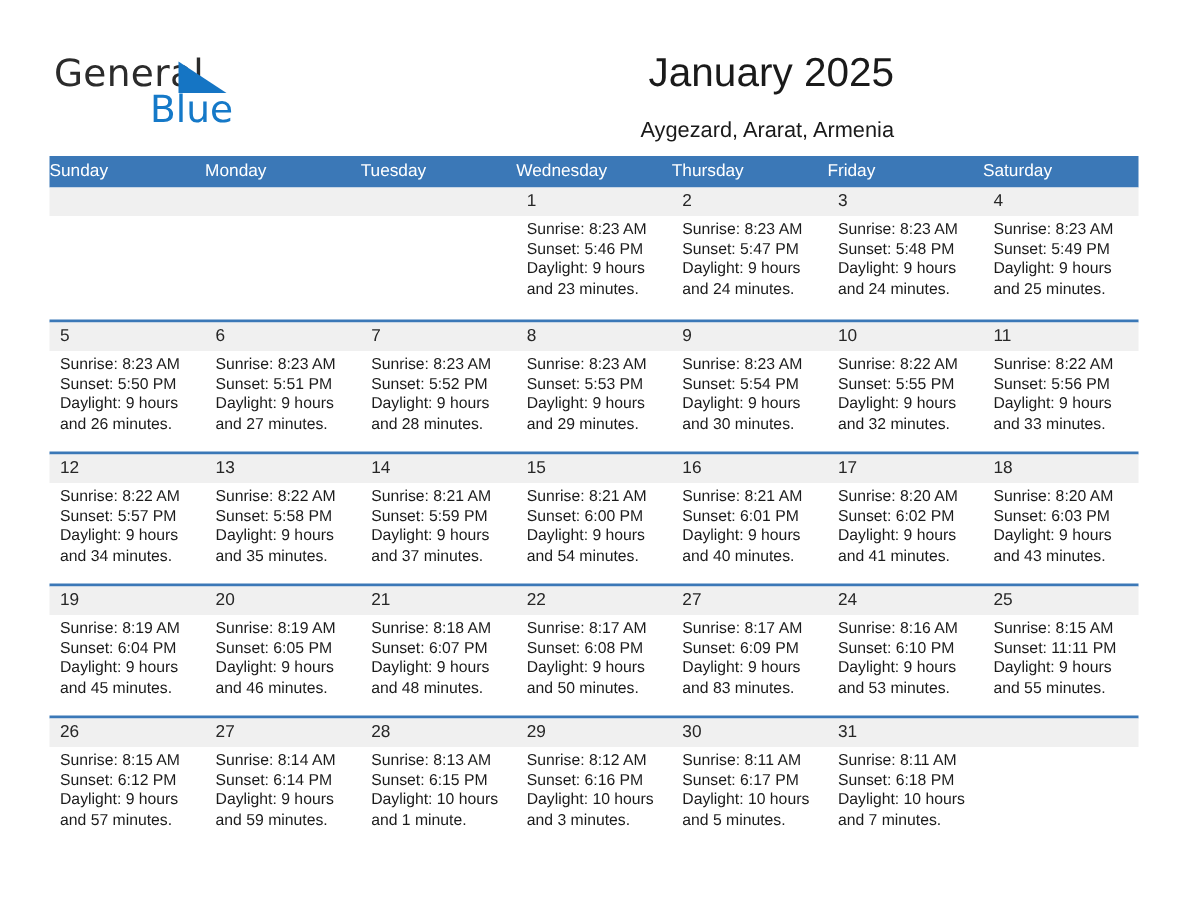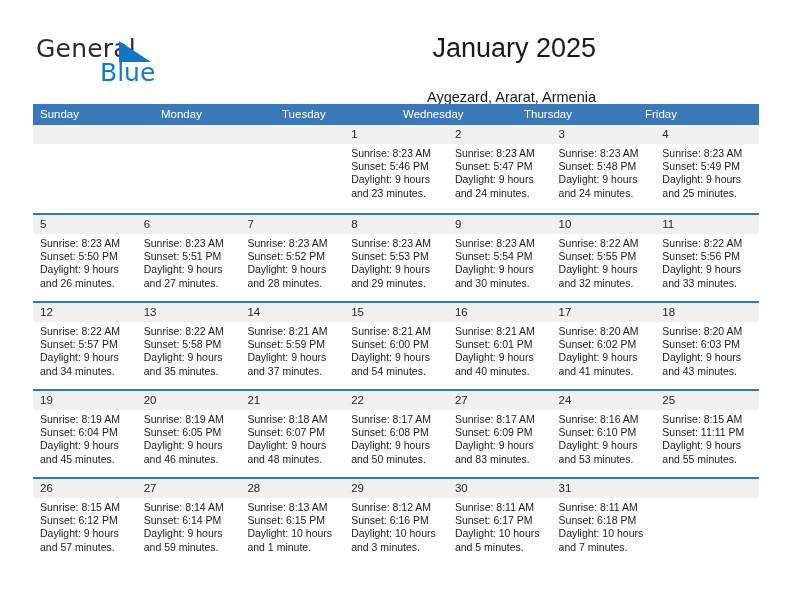--- a/index.html
+++ b/index.html
@@ -74,41 +74,39 @@
     font-weight: normal;
   }
   .subtitle {
     position: absolute;
     right: 36px;
     top: 79px;
     font-size: 14.5px;
     color: #1a1a1a;
     text-align: right;
     white-space: nowrap;
-    margin-top: 10px;
   }
 
   
   .calendar {
     position: absolute;
     left: 33px;
     top: 104px;
     width: 726px;
   }
   .weekday-row {
     display: flex;
     background: #3b78b7;
     height: 21px;
   }
   .weekday {
     flex: 1 1 0;
     color: #ffffff;
     font-size: 11.5px;
     line-height: 21px;
-    padding-left: 7px;
     box-sizing: border-box;
     white-space: nowrap;
   }
 
   .week {
     border-top: 2px solid #3b78b7;
     height: 88px;
     box-sizing: border-box;
     position: relative;
   }
@@ -169,20 +167,21 @@
   </div>
 
   <div class="calendar">
     <div class="weekday-row" id="weekday-row">
         <div class="weekday">Sunday</div>
         <div class="weekday">Monday</div>
         <div class="weekday">Tuesday</div>
         <div class="weekday">Wednesday</div>
         <div class="weekday">Thursday</div>
         <div class="weekday">Friday</div>
+        <div class="weekday">Saturday</div>
       </div>
     <div id="calendar-body">
         <div class="week">
           <div class="week-band"></div>
           <div class="week-cells">
             <div class="cell empty">
               <div class="daynum"></div>
             </div>
             <div class="cell empty">
               <div class="daynum"></div>

